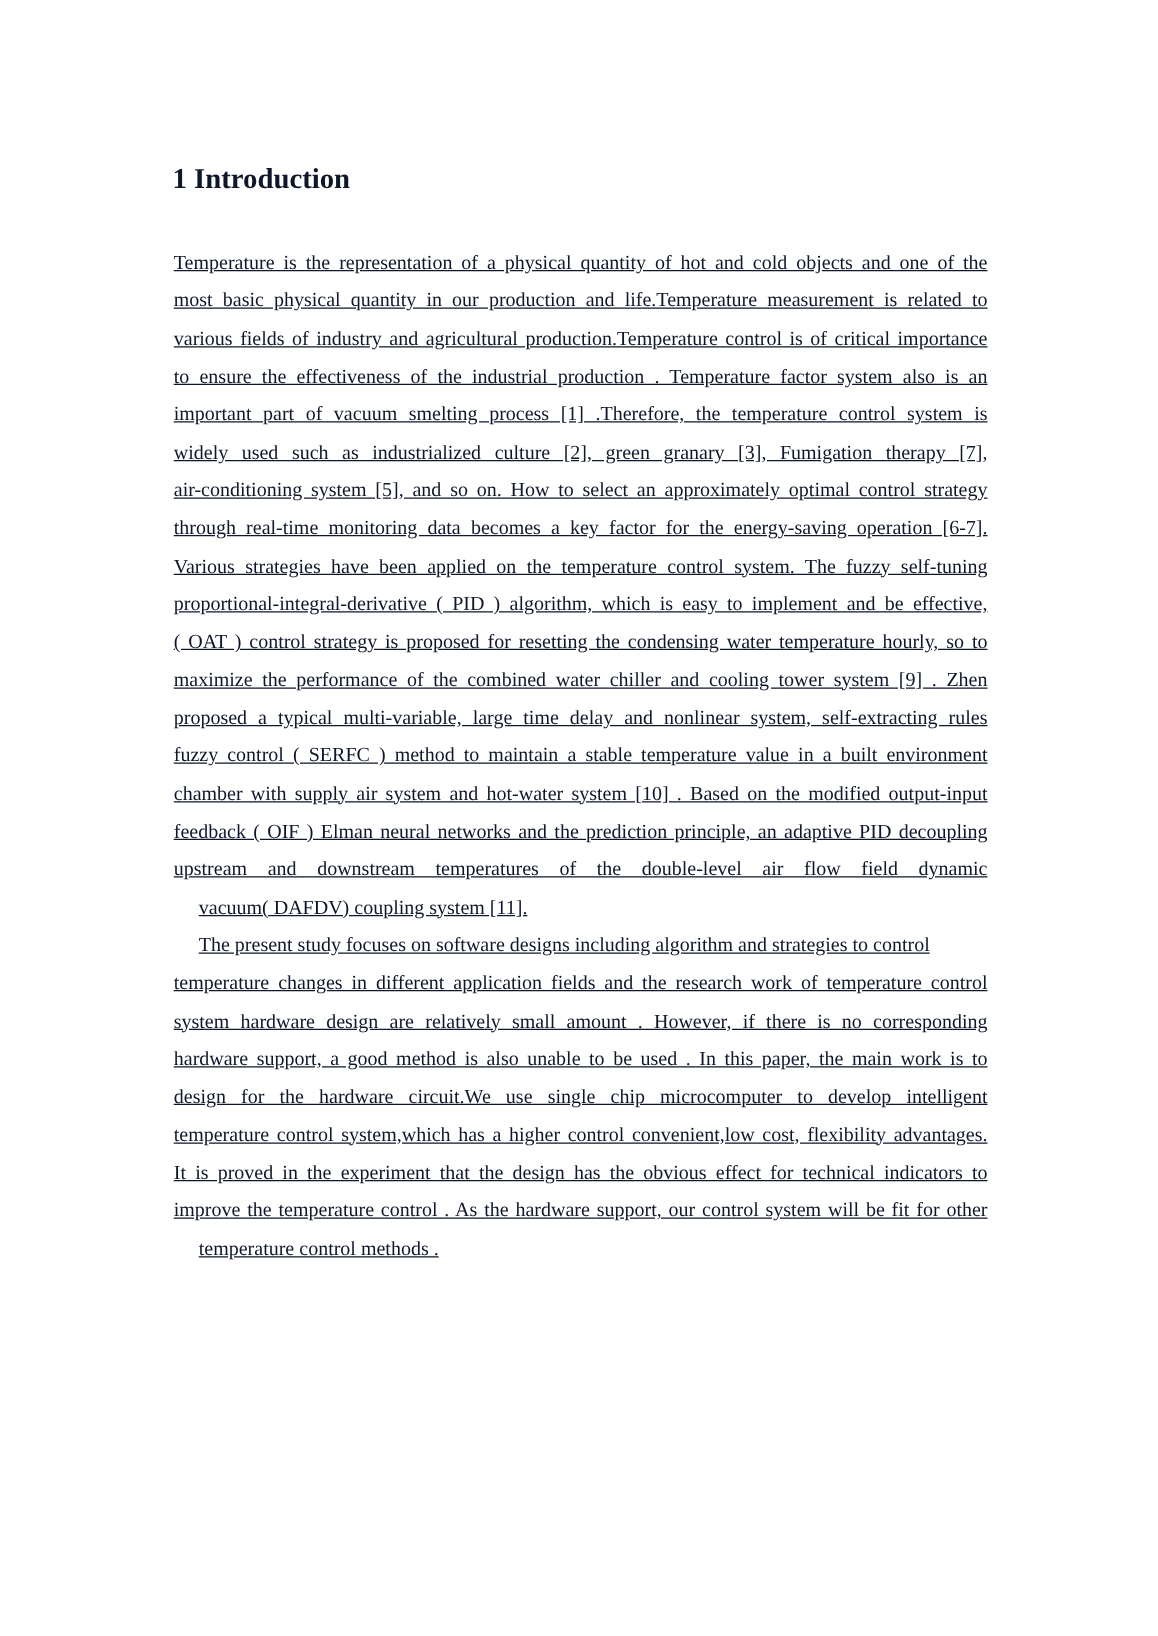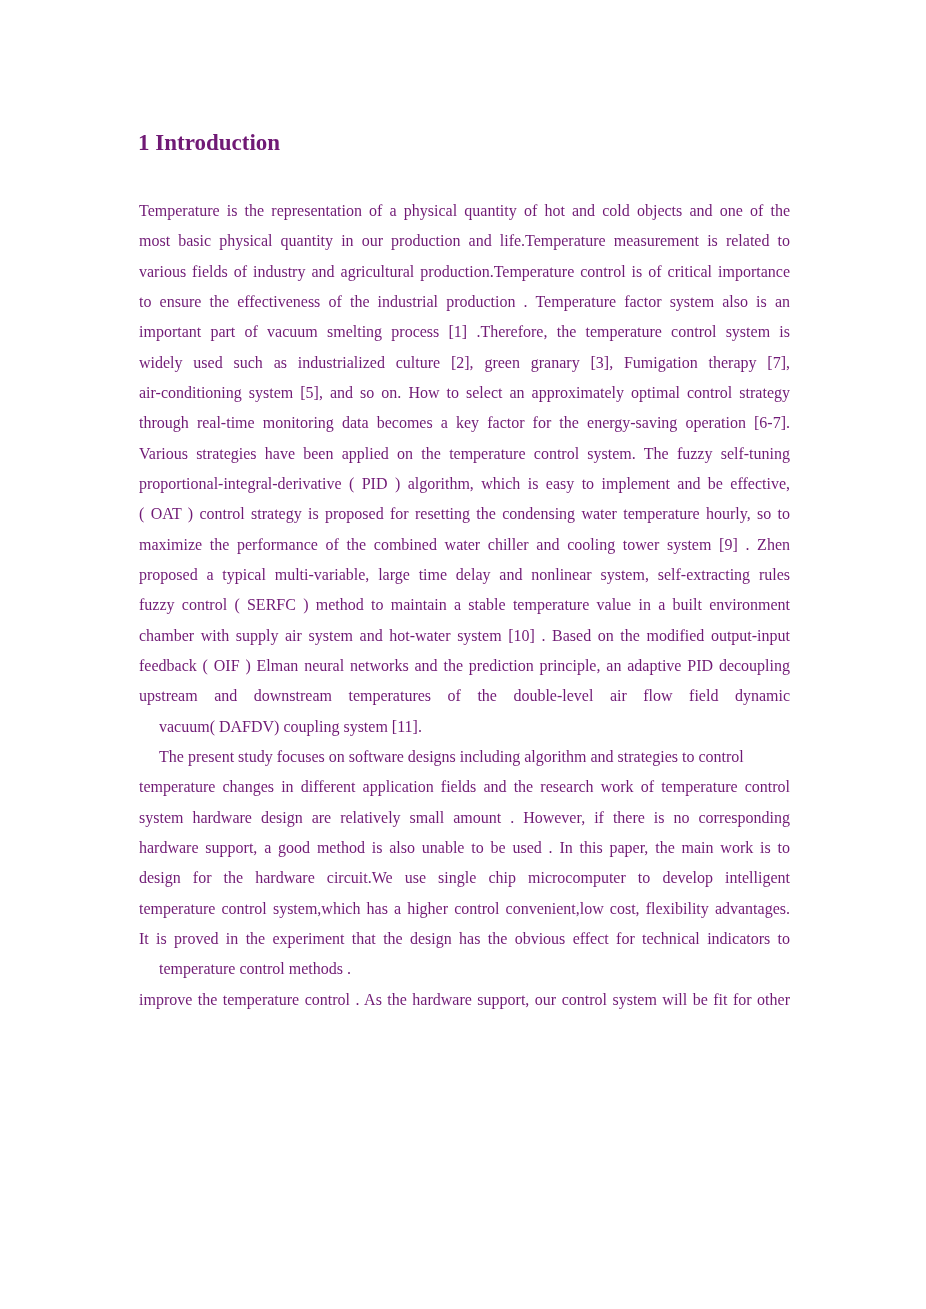--- a/index.html
+++ b/index.html
@@ -5,21 +5,21 @@
   html, body {
     margin: 0;
     padding: 0;
     background: #ffffff;
   }
   .page {
     position: relative;
     width: 926px;
     height: 1309px;
     background: #ffffff;
-    color: #701a75;
+    color: #0f172a;
     font-family: "Liberation Serif", "DejaVu Serif", serif;
     overflow: hidden;
   }
   .heading {
     position: absolute;
     left: 138px;
     top: 128px;
     margin: 0;
     font-size: 23px;
     font-weight: bold;
@@ -30,20 +30,21 @@
   .body-text {
     position: absolute;
     left: 139px;
     top: 196px;
     width: 651px;
     font-size: 16px;
   }
   .para {
     margin: 0;
     padding: 0;
+    text-decoration: underline;
   }
   .line {
     height: 30.33px;
     line-height: 30.33px;
     text-align: justify;
     text-align-last: justify;
     -moz-text-align-last: justify;
     white-space: nowrap;
     overflow: visible;
   }
@@ -88,18 +89,18 @@
     </div>
 
     <div class="para">
       <div class="line short">The present study focuses on software designs including algorithm and strategies to control</div>
       <div class="line">temperature changes in different application fields and the research work of temperature control</div>
       <div class="line">system hardware design are relatively small amount . However, if there is no corresponding</div>
       <div class="line">hardware support, a good method is also unable to be used . In this paper, the main work is to</div>
       <div class="line">design for the hardware circuit.We use single chip microcomputer to develop intelligent</div>
       <div class="line">temperature control system,which has a higher control convenient,low cost, flexibility advantages.</div>
       <div class="line">It is proved in the experiment that the design has the obvious effect for technical indicators to</div>
+      <div class="line">improve the temperature control . As the hardware support, our control system will be fit for other</div>
       <div class="line short">temperature control methods .</div>
-      <div class="line">improve the temperature control . As the hardware support, our control system will be fit for other</div>
     </div>
 
   </div>
 </div>
 
 </body></html>

